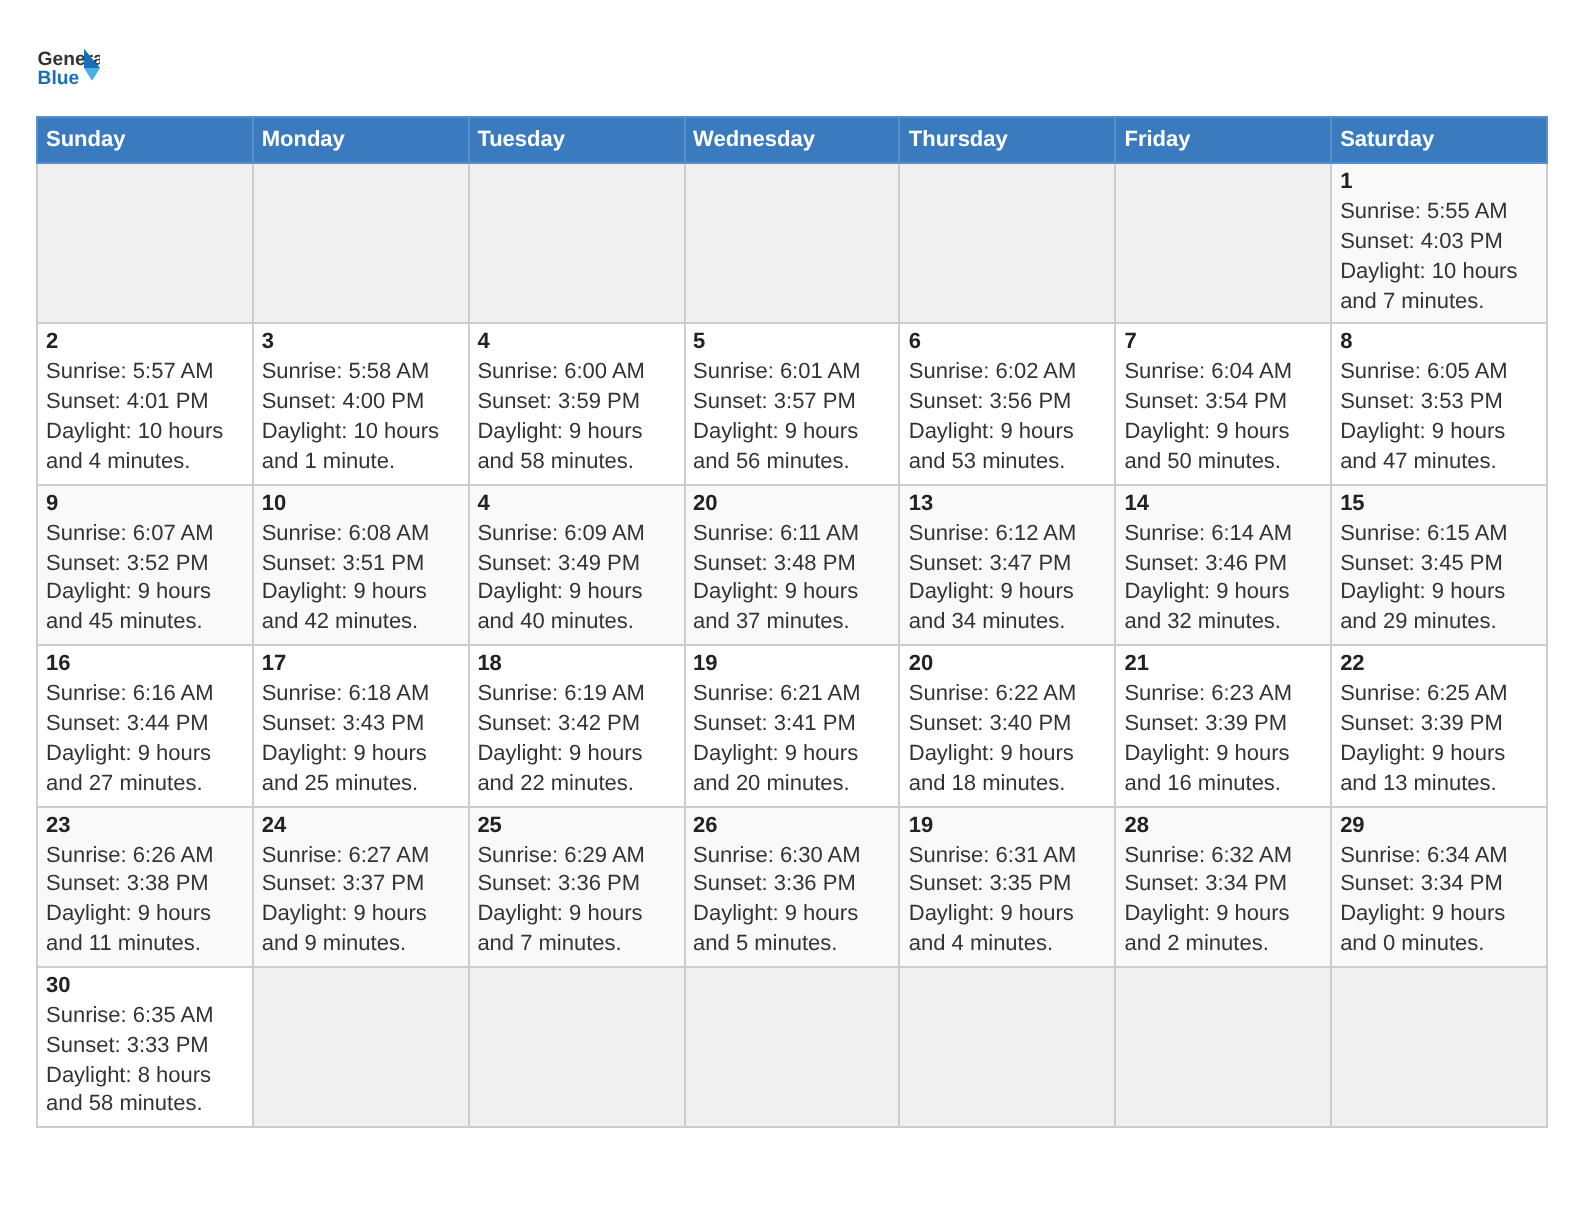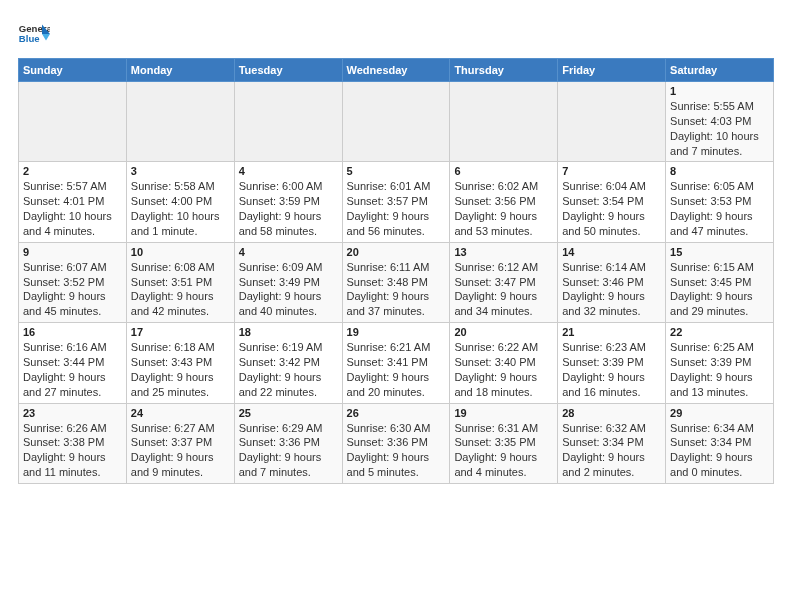--- a/index.html
+++ b/index.html
@@ -245,16 +245,28 @@
           </td>
           <td>
             <span class="day-num">28</span>
             <div class="day-info">Sunrise: 6:32 AM<br>Sunset: 3:34 PM<br>Daylight: 9 hours<br>and 2 minutes.</div>
           </td>
           <td>
             <span class="day-num">29</span>
             <div class="day-info">Sunrise: 6:34 AM<br>Sunset: 3:34 PM<br>Daylight: 9 hours<br>and 0 minutes.</div>
           </td>
         </tr>
+        <tr>
+          <td>
+            <span class="day-num">30</span>
+            <div class="day-info">Sunrise: 6:35 AM<br>Sunset: 3:33 PM<br>Daylight: 8 hours<br>and 58 minutes.</div>
+          </td>
+          <td class="empty-cell"></td>
+          <td class="empty-cell"></td>
+          <td class="empty-cell"></td>
+          <td class="empty-cell"></td>
+          <td class="empty-cell"></td>
+          <td class="empty-cell"></td>
+        </tr>
       </tbody>
 </table>
 
 </div>
 
 </body></html>

